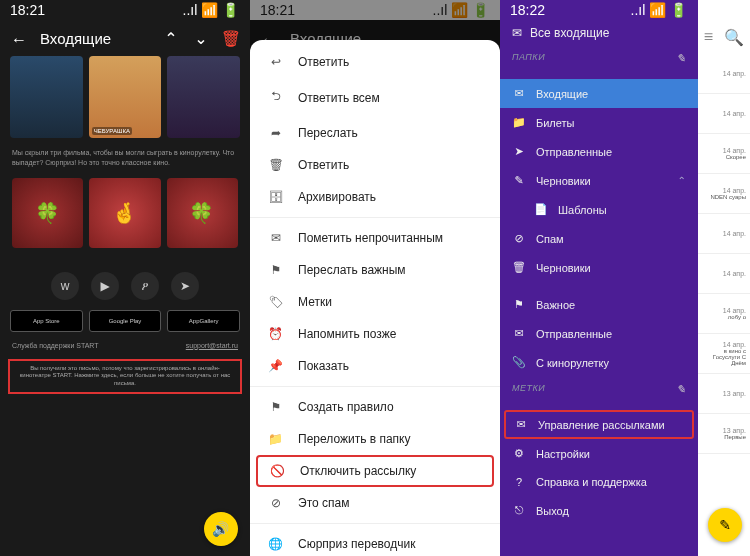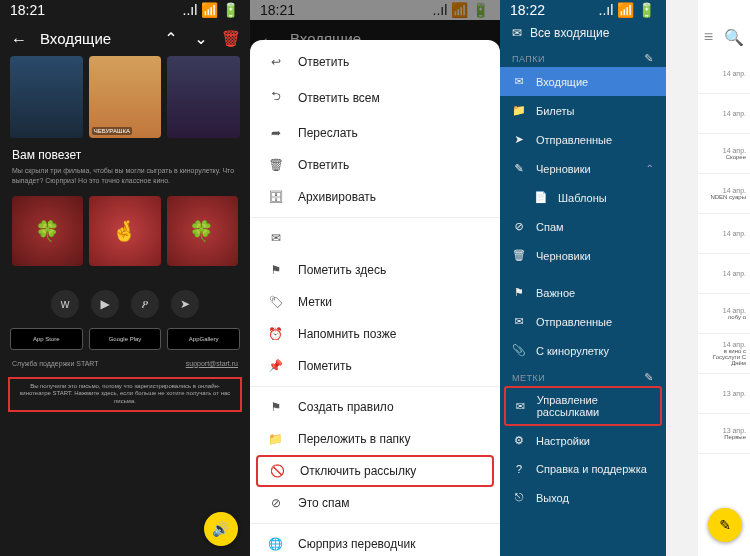--- a/index.html
+++ b/index.html
@@ -53,24 +53,24 @@
   
   .p2 .topbar { background: #1a1a1a; color: #fff; position: relative; }
   .p2-overlay { position: absolute; inset: 0; background: rgba(0,0,0,.45); }
   .sheet { position: absolute; left: 0; right: 0; top: 40px; bottom: 0; background: #fff; border-radius: 12px 12px 0 0; overflow-y: auto; padding: 6px 0; }
   .mi { display: flex; align-items: center; gap: 14px; padding: 9px 18px; font-size: 12px; color: #222; }
   .mi .ico { width: 16px; text-align: center; color: #555; }
   .mi.hl { border: 2px solid #d33; border-radius: 4px; margin: 0 6px; padding: 7px 12px; }
   .sep { height: 1px; background: #eee; margin: 4px 0; }
 
   
-  .drawer { position: absolute; left: 0; top: 0; bottom: 0; width: 166px; background: #0c4a6e; color: #eee; padding-top: 0; overflow-y: auto; }
+  .drawer { position: absolute; left: 0; top: 0; bottom: 0; width: 198px; background: #4c1d95; color: #eee; padding-top: 0; overflow-y: auto; }
   .drawer .statusbar { color: #fff; }
   .drawer-head { display: flex; align-items: center; gap: 8px; padding: 6px 12px; font-size: 12px; }
-  .sect { display: flex; justify-content: space-between; align-items: center; padding: 6px 12px 2px; font-size: 9px; color: #8a96a2; text-transform: uppercase; letter-spacing: .5px; }
+  .sect { display: flex; justify-content: space-between; align-items: flex-start; padding: 6px 12px 14px; font-size: 9px; color: #8a96a2; text-transform: uppercase; letter-spacing: .5px; font-style: italic; }
   .sect .pen { font-size: 11px; color: #ccc; }
   .di { display: flex; align-items: center; gap: 10px; padding: 8px 12px; font-size: 11px; }
   .di .ico { width: 14px; text-align: center; }
   .di.active { background: #3d80d8; }
   .di.hl { border: 2px solid #d33; border-radius: 3px; margin: 0 4px; padding: 6px 8px; }
   .di .chev { margin-left: auto; font-size: 10px; color: #aac; }
   .di.sub { padding-left: 34px; }
 
   .bg-mail { position: absolute; right: 0; top: 0; bottom: 0; width: 52px; background: #fff; }
   .bg-top { height: 20px; background:#fff; }
@@ -94,21 +94,20 @@
     <span class="tb-ico" style="color:#f43">🗑</span>
   </div>
   <div class="movies">
     <div class="poster bear1"></div>
     <div class="poster cheb">
         <div class="poster-label">ЧЕБУРАШКА</div>
       </div>
     <div class="poster bear2"></div>
   </div>
   <div class="lucky">
-    <h3>Вам повезет</h3>
     <p>Мы скрыли три фильма, чтобы вы могли сыграть в кинорулетку. Что выпадет? Сюрприз! Но это точно классное кино.</p>
     <div class="clovers">
       <div class="clover cl1">🍀</div>
       <div class="clover cl2">🤞</div>
       <div class="clover cl3">🍀</div>
     </div>
   </div>
   <div class="socials">
     <div class="soc">w</div>
     <div class="soc">▶</div>
@@ -155,36 +154,37 @@
         <span class="ico">🗑</span>
         <span>Ответить</span>
       </div>
       <div class="mi">
         <span class="ico">🗄</span>
         <span>Архивировать</span>
       </div>
       <div class="sep"></div>
       <div class="mi">
         <span class="ico">✉</span>
+        <span>Пометить непрочитанным</span>
       </div>
       <div class="mi">
         <span class="ico">⚑</span>
-        <span>Пометить здесь</span>
+        <span>Переслать важным</span>
       </div>
       <div class="mi">
         <span class="ico">🏷</span>
         <span>Метки</span>
       </div>
       <div class="mi">
         <span class="ico">⏰</span>
         <span>Напомнить позже</span>
       </div>
       <div class="mi">
         <span class="ico">📌</span>
-        <span>Пометить</span>
+        <span>Показать</span>
       </div>
       <div class="sep"></div>
       <div class="mi">
         <span class="ico">⚑</span>
         <span>Создать правило</span>
       </div>
       <div class="mi">
         <span class="ico">📁</span>
         <span>Переложить в папку</span>
       </div>

